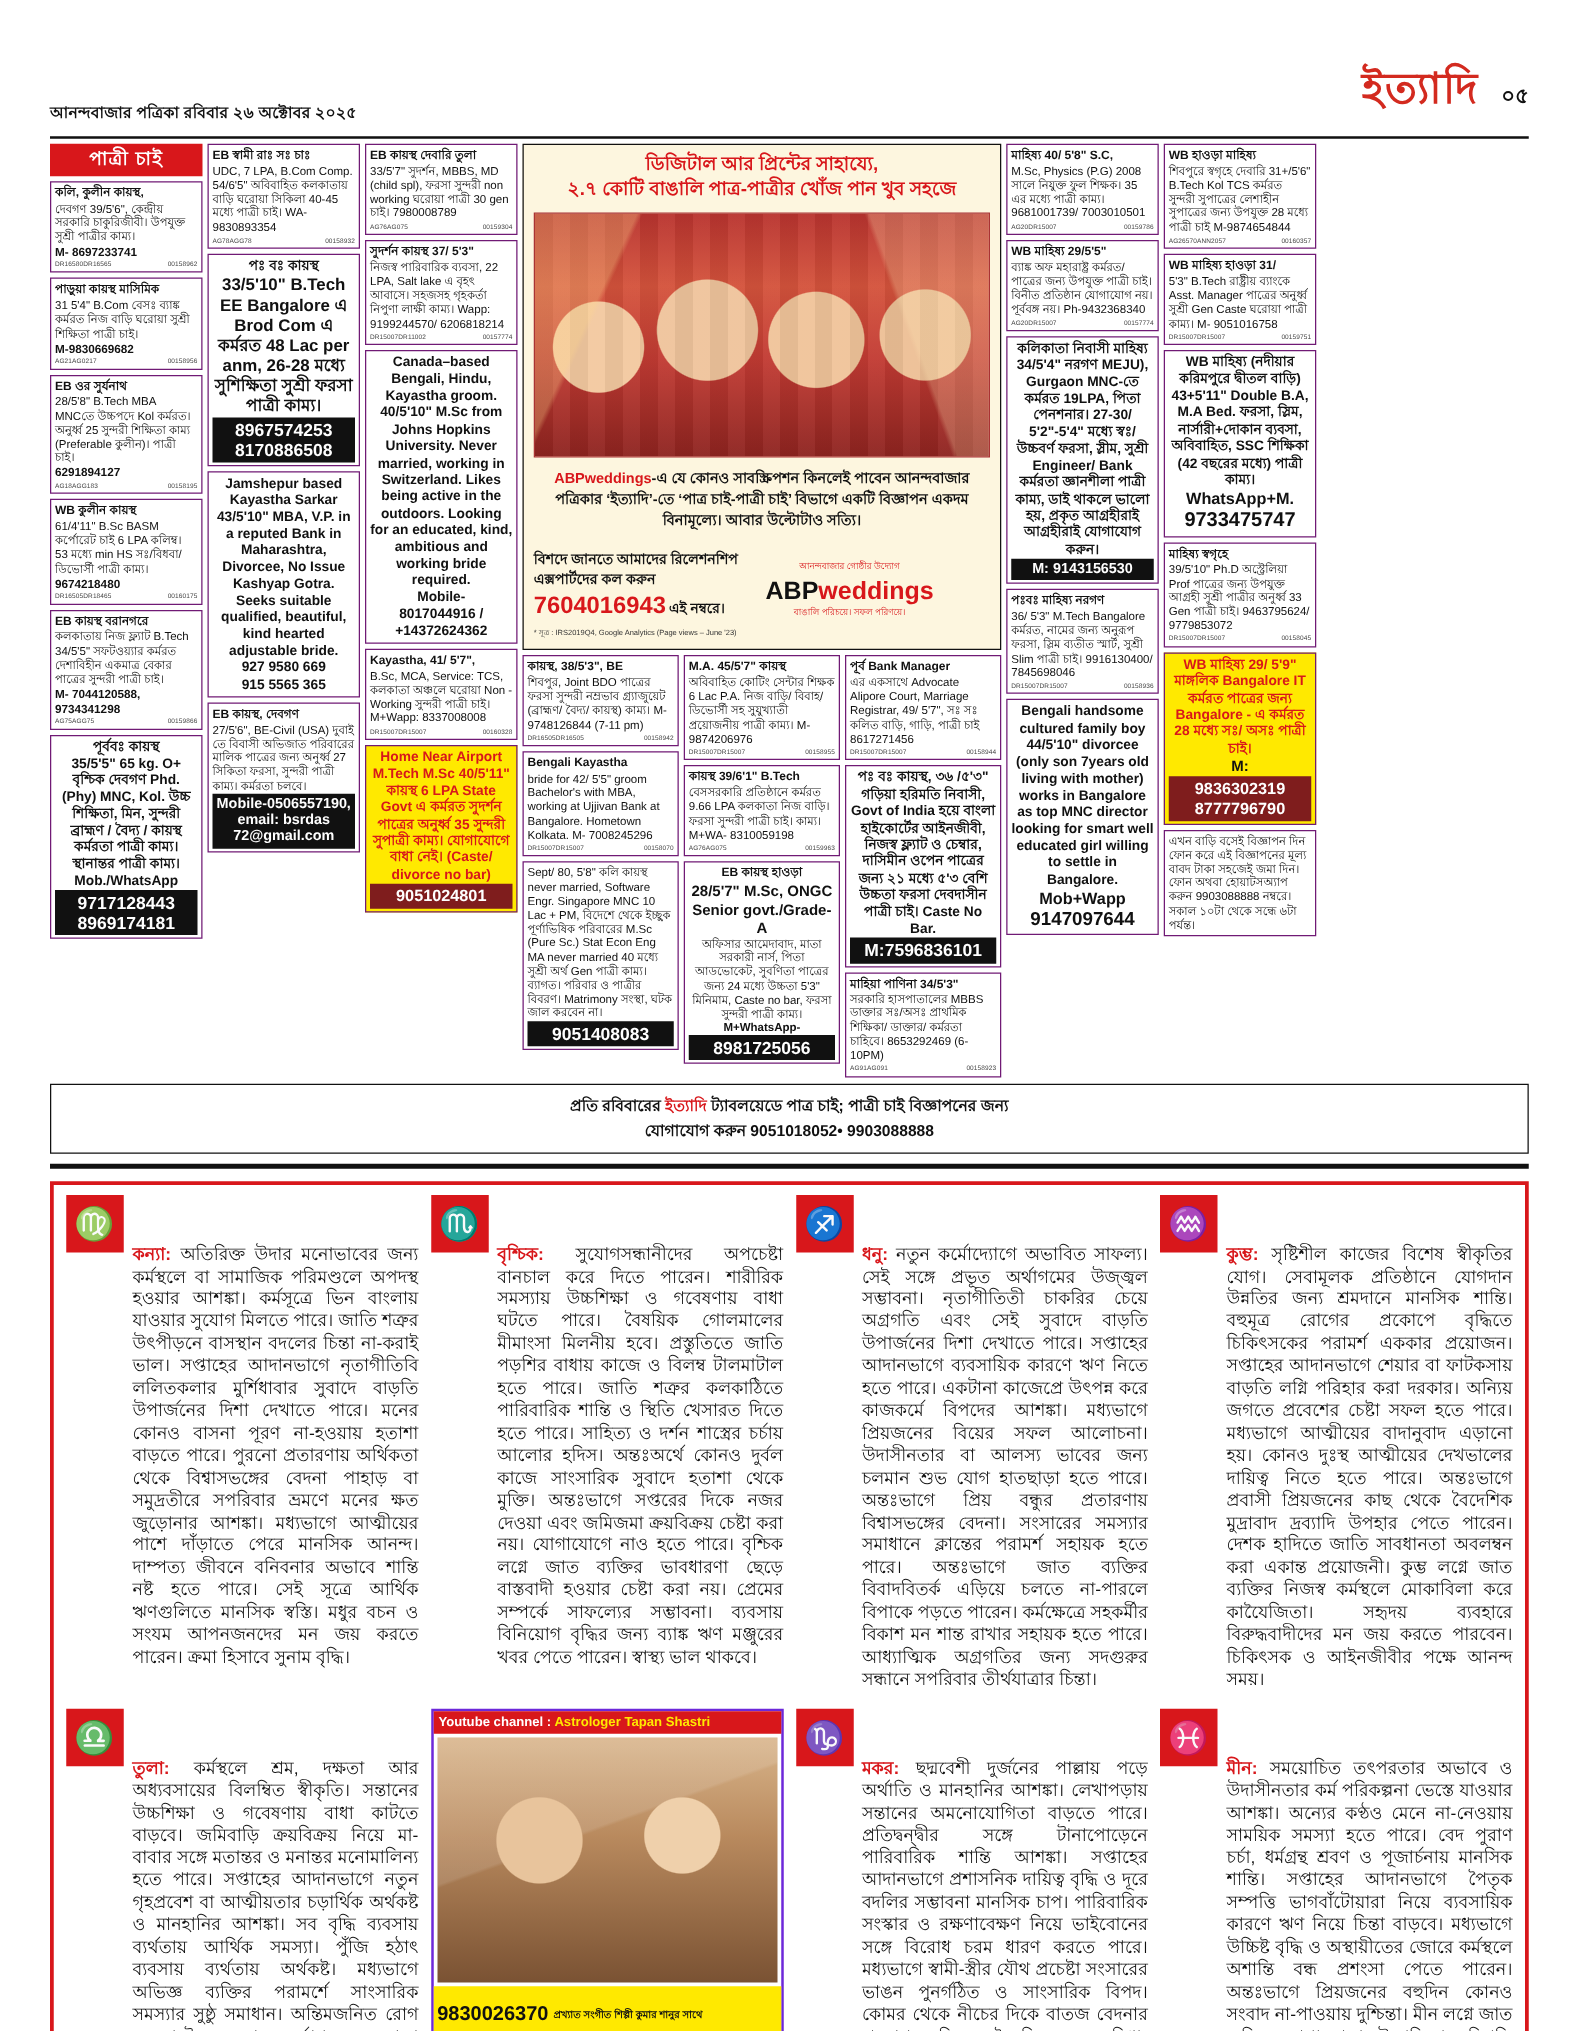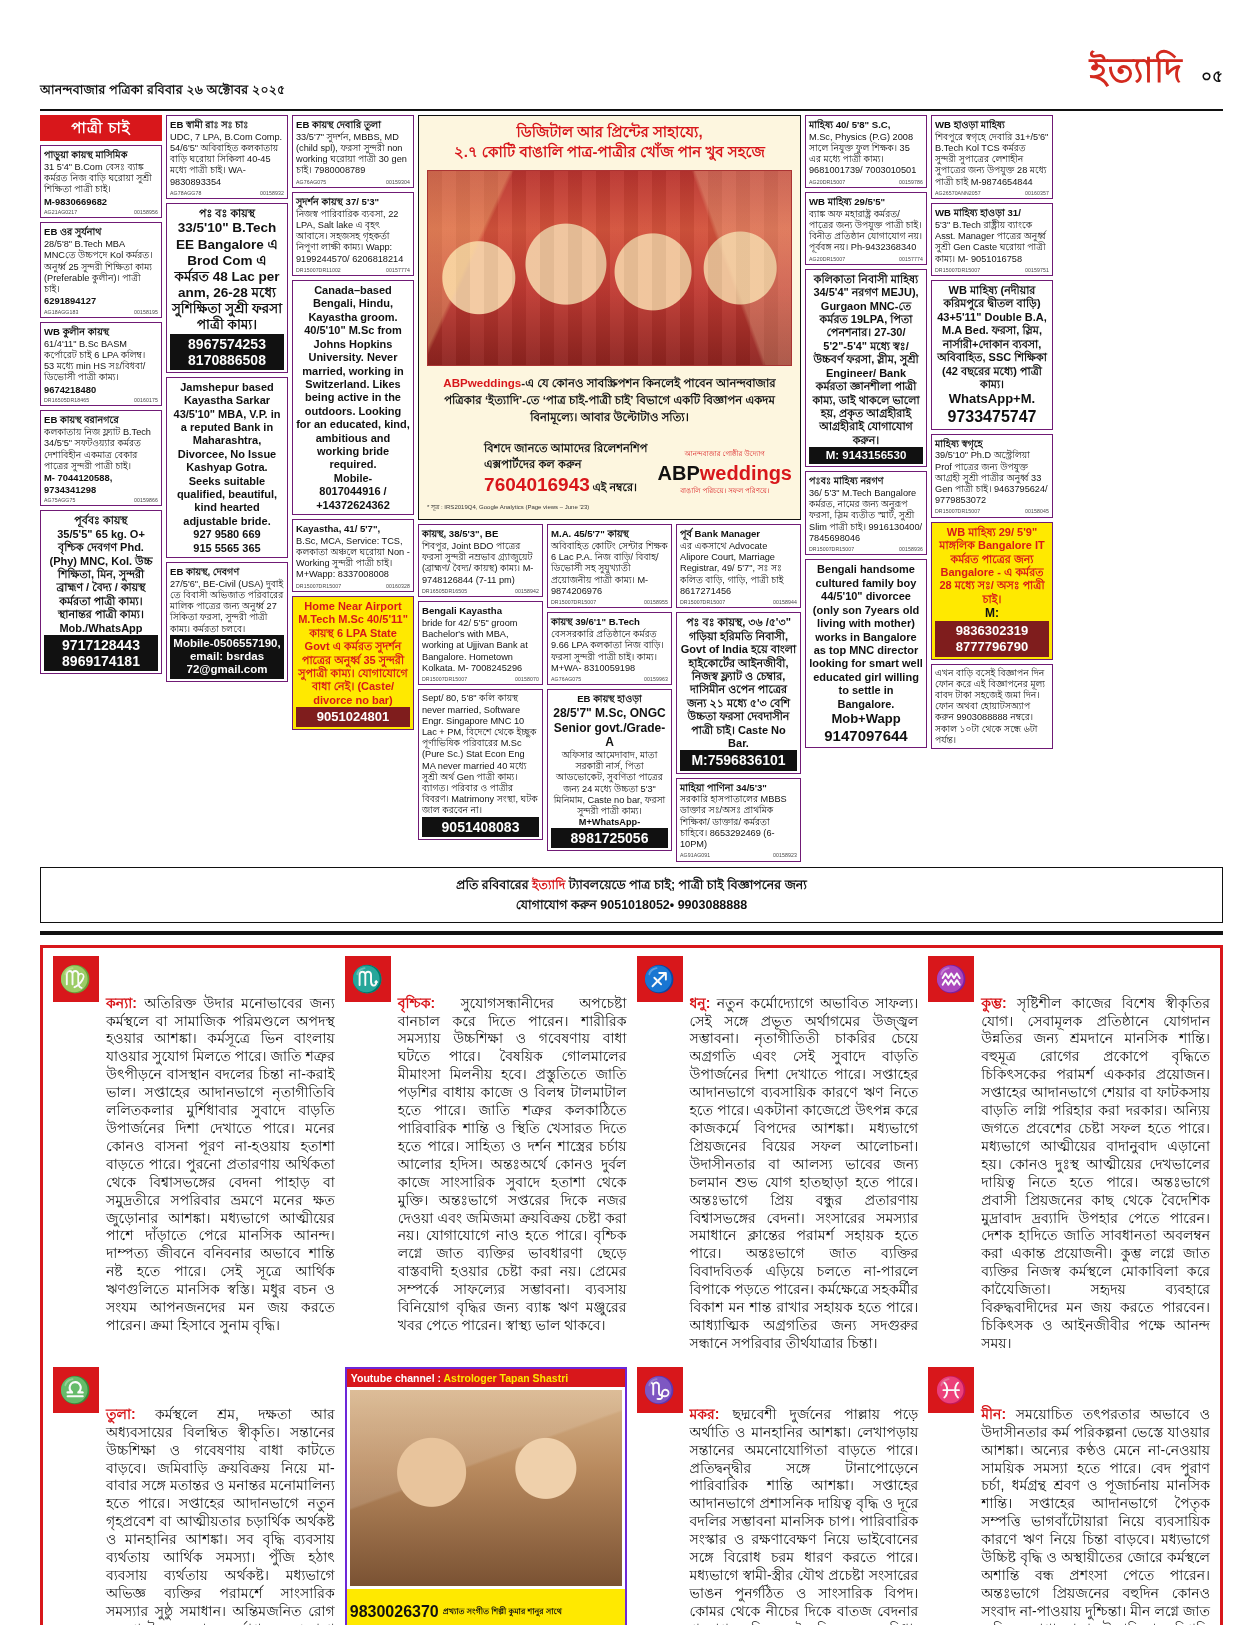--- a/index.html
+++ b/index.html
@@ -91,21 +91,21 @@
   .promo-sub { font-size:11.6px; line-height:1.5; font-weight:bold; }
   .promo-sub .r { color:#d8171b; }
   .promo-call { font-size:11.4px; font-weight:bold; line-height:1.45; margin-top:8px;}
   .promo-phone { color:#d8171b; font-size:19px; font-weight:bold; }
   .abp-logo { display:flex; flex-direction:column; align-items:center; gap:2px; }
   .abp-wed { font-size:20px; font-weight:bold; }
   .abp-wed .abp { color:#111; } .abp-wed .wed { color:#d8171b; }
   .abp-tag { font-size:7px; color:#d8171b; }
   .promo-foot { font-size:6px; text-align:left; margin-top:8px; color:#333; }
 
-  .promo-bottom-row { display:flex; justify-content:flex-end; align-items:flex-end; gap:10px; margin-top:6px;}
+  .promo-bottom-row { display:flex; justify-content:flex-start; align-items:flex-end; gap:22px; margin-top:6px;}
 
   
   .banner {
     margin:5px 34px 0 40px;
     border:1px solid #111;
     text-align:center;
     font-size:12.5px;
     font-weight:bold;
     padding:7px 4px;
     line-height:1.6;
@@ -170,20 +170,29 @@
       <div class="masthead-page">০৫</div>
     </div>
   </div>
   <div class="rule"></div>
 
   <div class="classifieds">
 
     <div class="col">
       <div class="pattri-head">পাত্রী চাই</div>
 
+      <div class="ad">
+        <div class="hd">কলি, কুলীন কায়স্থ,</div>
+        <div class="bd">দেবগণ 39/5'6", কেন্দ্রীয় সরকারি চাকুরিজীবী। উপযুক্ত সুশ্রী পাত্রীর কাম্য।</div>
+        <div class="ph">M- 8697233741</div>
+        <div class="code">
+            <span>DR16580DR16565</span>
+            <span>00158962</span>
+          </div>
+      </div>
 
       <div class="ad">
         <div class="hd">পাড়ুয়া কায়স্থ মাসিমিক</div>
         <div class="bd">31 5'4" B.Com বেসঃ ব্যাঙ্ক কর্মরত নিজ বাড়ি ঘরোয়া সুশ্রী শিক্ষিতা পাত্রী চাই।</div>
         <div class="ph">M-9830669682</div>
         <div class="code">
             <span>AG21AG0217</span>
             <span>00158956</span>
           </div>
       </div>

